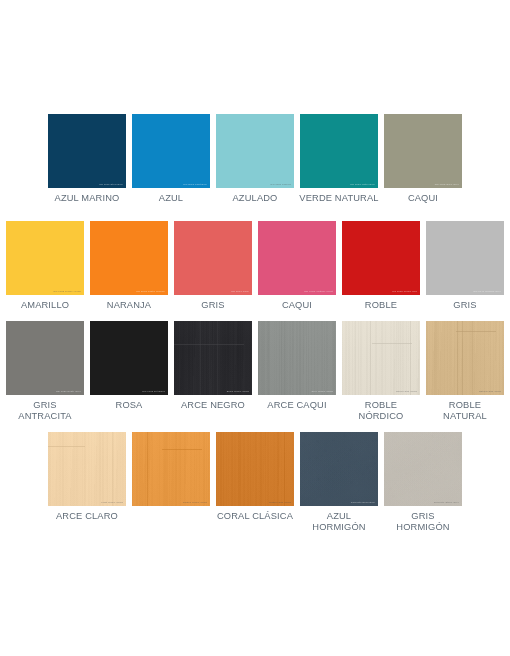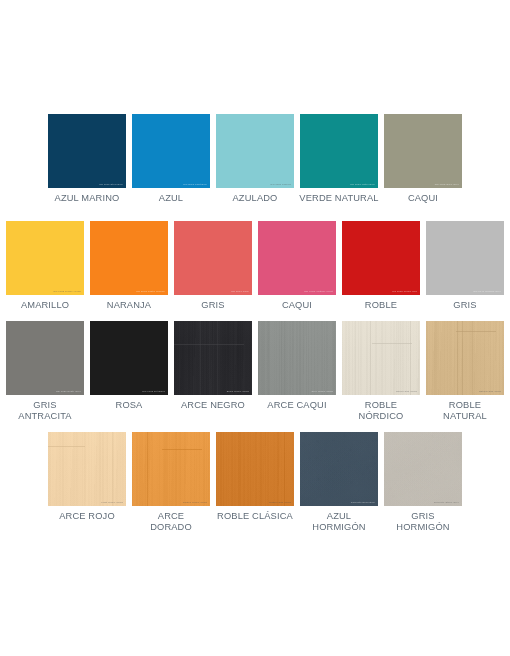--- a/index.html
+++ b/index.html
@@ -284,49 +284,47 @@
           <div class="chip-fill" style="background: rgb(243, 213, 171);"></div>
           <div class="tex-wood">
             <div class="grain-lines" style="background: linear-gradient(90deg, rgba(213, 183, 141, 0.3) 0%, rgba(213, 183, 141, 0.3) 1.96%, rgba(0, 0, 0, 0) 1.96%, rgba(0, 0, 0, 0) 2.91%, rgba(213, 183, 141, 0.29) 2.91%, rgba(213, 183, 141, 0.29) 4.36%, rgba(0, 0, 0, 0) 4.36%, rgba(0, 0, 0, 0) 5.71%, rgba(213, 183, 141, 0.07) 5.71%, rgba(213, 183, 141, 0.07) 8.02%, rgba(0, 0, 0, 0) 8.02%, rgba(0, 0, 0, 0) 10.79%, rgba(213, 183, 141, 0.125) 10.79%, rgba(213, 183, 141, 0.125) 11.67%, rgba(0, 0, 0, 0) 11.67%, rgba(0, 0, 0, 0) 14.23%, rgba(213, 183, 141, 0.16) 14.23%, rgba(213, 183, 141, 0.16) 16.66%, rgba(0, 0, 0, 0) 16.66%, rgba(0, 0, 0, 0) 17.61%, rgba(213, 183, 141, 0.337) 17.61%, rgba(213, 183, 141, 0.337) 20.24%, rgba(0, 0, 0, 0) 20.24%, rgba(0, 0, 0, 0) 22.33%, rgba(213, 183, 141, 0.086) 22.33%, rgba(213, 183, 141, 0.086) 25.18%, rgba(0, 0, 0, 0) 25.18%, rgba(0, 0, 0, 0) 27.59%, rgba(213, 183, 141, 0.08) 27.59%, rgba(213, 183, 141, 0.08) 30.06%, rgba(0, 0, 0, 0) 30.06%, rgba(0, 0, 0, 0) 31.48%, rgba(213, 183, 141, 0.098) 31.48%, rgba(213, 183, 141, 0.098) 34.34%, rgba(0, 0, 0, 0) 34.34%, rgba(0, 0, 0, 0) 36.49%, rgba(213, 183, 141, 0.15) 36.49%, rgba(213, 183, 141, 0.15) 39.01%, rgba(0, 0, 0, 0) 39.01%, rgba(0, 0, 0, 0) 40.86%, rgba(213, 183, 141, 0.243) 40.86%, rgba(213, 183, 141, 0.243) 41.63%, rgba(0, 0, 0, 0) 41.63%, rgba(0, 0, 0, 0) 44.19%, rgba(213, 183, 141, 0.19) 44.19%, rgba(213, 183, 141, 0.19) 44.75%, rgba(0, 0, 0, 0) 44.75%, rgba(0, 0, 0, 0) 46.57%, rgba(213, 183, 141, 0.31) 46.57%, rgba(213, 183, 141, 0.31) 48.41%, rgba(0, 0, 0, 0) 48.41%, rgba(0, 0, 0, 0) 51.19%, rgba(213, 183, 141, 0.18) 51.19%, rgba(213, 183, 141, 0.18) 53.32%, rgba(0, 0, 0, 0) 53.32%, rgba(0, 0, 0, 0) 55.14%, rgba(213, 183, 141, 0.247) 55.14%, rgba(213, 183, 141, 0.247) 56.56%, rgba(0, 0, 0, 0) 56.56%, rgba(0, 0, 0, 0) 59.12%, rgba(213, 183, 141, 0.106) 59.12%, rgba(213, 183, 141, 0.106) 60.4%, rgba(0, 0, 0, 0) 60.4%, rgba(0, 0, 0, 0) 61.12%, rgba(213, 183, 141, 0.14) 61.12%, rgba(213, 183, 141, 0.14) 63.15%, rgba(0, 0, 0, 0) 63.15%, rgba(0, 0, 0, 0) 65.53%, rgba(213, 183, 141, 0.34) 65.53%, rgba(213, 183, 141, 0.34) 67.31%, rgba(0, 0, 0, 0) 67.31%, rgba(0, 0, 0, 0) 68.88%, rgba(213, 183, 141, 0.35) 68.88%, rgba(213, 183, 141, 0.35) 71.41%, rgba(0, 0, 0, 0) 71.41%, rgba(0, 0, 0, 0) 72.68%, rgba(213, 183, 141, 0.08) 72.68%, rgba(213, 183, 141, 0.08) 73.8%, rgba(0, 0, 0, 0) 73.8%, rgba(0, 0, 0, 0) 74.79%, rgba(213, 183, 141, 0.173) 74.79%, rgba(213, 183, 141, 0.173) 75.4%, rgba(0, 0, 0, 0) 75.4%, rgba(0, 0, 0, 0) 76.01%, rgba(213, 183, 141, 0.255) 76.01%, rgba(213, 183, 141, 0.255) 77.09%, rgba(0, 0, 0, 0) 77.09%, rgba(0, 0, 0, 0) 78.11%, rgba(213, 183, 141, 0.106) 78.11%, rgba(213, 183, 141, 0.106) 79.75%, rgba(0, 0, 0, 0) 79.75%, rgba(0, 0, 0, 0) 81.54%, rgba(213, 183, 141, 0.11) 81.54%, rgba(213, 183, 141, 0.11) 82.64%, rgba(0, 0, 0, 0) 82.64%, rgba(0, 0, 0, 0) 85.31%, rgba(213, 183, 141, 0.33) 85.31%, rgba(213, 183, 141, 0.33) 86.29%, rgba(0, 0, 0, 0) 86.29%, rgba(0, 0, 0, 0) 87.76%, rgba(213, 183, 141, 0.16) 87.76%, rgba(213, 183, 141, 0.16) 89.5%, rgba(0, 0, 0, 0) 89.5%, rgba(0, 0, 0, 0) 90.73%, rgba(213, 183, 141, 0.07) 90.73%, rgba(213, 183, 141, 0.07) 93.26%, rgba(0, 0, 0, 0) 93.26%, rgba(0, 0, 0, 0) 95.16%, rgba(213, 183, 141, 0.12) 95.16%, rgba(213, 183, 141, 0.12) 96.89%, rgba(0, 0, 0, 0) 96.89%, rgba(0, 0, 0, 0) 99.19%, rgba(213, 183, 141, 0.16) 99.19%, rgba(213, 183, 141, 0.16) 101.04%, rgba(0, 0, 0, 0) 101.04%, rgba(0, 0, 0, 0) 103.12%);"></div>
             <div class="grain-figure" style="background: linear-gradient(93deg, rgba(255, 227, 185, 0.082) 0%, rgba(0, 0, 0, 0) 12.18%, rgba(216, 186, 144, 0.184) 12.18%, rgba(0, 0, 0, 0) 31.04%, rgba(216, 186, 144, 0.318) 31.04%, rgba(0, 0, 0, 0) 50.29%, rgba(255, 227, 185, 0.25) 50.29%, rgba(0, 0, 0, 0) 60.15%, rgba(216, 186, 144, 0.24) 60.15%, rgba(0, 0, 0, 0) 75.12%, rgba(255, 227, 185, 0.12) 75.12%, rgba(0, 0, 0, 0) 86.03%, rgba(216, 186, 144, 0.243) 86.03%, rgba(0, 0, 0, 0) 101.46%);"></div>
             <div class="plank-seams" style="background: linear-gradient(90deg, rgba(0, 0, 0, 0) 0%, rgba(0, 0, 0, 0) 75.24%, rgba(206, 176, 134, 0.42) 75.54%, rgba(206, 176, 134, 0.42) 75.94%, rgba(0, 0, 0, 0) 76.34%, rgba(0, 0, 0, 0) 76.34%, rgba(0, 0, 0, 0) 81.88%, rgba(206, 176, 134, 0.42) 82.18%, rgba(206, 176, 134, 0.42) 82.58%, rgba(0, 0, 0, 0) 82.98%, rgba(0, 0, 0, 0) 82.98%, rgba(0, 0, 0, 0) 83.85%, rgba(206, 176, 134, 0.42) 84.15%, rgba(206, 176, 134, 0.42) 84.55%, rgba(0, 0, 0, 0) 84.95%, rgba(0, 0, 0, 0) 100%);"></div>
             <div style="position: absolute; left: 0%; right: 52%; top: 18.733%; height: 1px; background: rgba(204, 174, 132, 0.5);"></div>
             <div style="position: absolute; inset: 0px; background: linear-gradient(rgba(255, 227, 185, 0.18) 0%, rgba(0, 0, 0, 0) 40%, rgba(229, 199, 157, 0.16) 100%);"></div>
           </div>
           <span class="chip-code dark-code">Light Maple Wood</span>
         </div>
-        <div class="swatch-label">ARCE ROJO</div>
+        <div class="swatch-label">ARCE CLARO</div>
       </div>
       <div class="swatch-cell">
         <div class="swatch-chip" style="background-color: rgb(232, 154, 69);">
           <div class="chip-fill" style="background: rgb(232, 154, 69);"></div>
           <div class="tex-wood">
             <div class="grain-lines" style="background: linear-gradient(90deg, rgba(202, 124, 39, 0.216) 0%, rgba(202, 124, 39, 0.216) 1.3%, rgba(0, 0, 0, 0) 1.3%, rgba(0, 0, 0, 0) 2.45%, rgba(202, 124, 39, 0.176) 2.45%, rgba(202, 124, 39, 0.176) 3.19%, rgba(0, 0, 0, 0) 3.19%, rgba(0, 0, 0, 0) 4.72%, rgba(202, 124, 39, 0.224) 4.72%, rgba(202, 124, 39, 0.224) 7.23%, rgba(0, 0, 0, 0) 7.23%, rgba(0, 0, 0, 0) 8.87%, rgba(202, 124, 39, 0.208) 8.87%, rgba(202, 124, 39, 0.208) 10.93%, rgba(0, 0, 0, 0) 10.93%, rgba(0, 0, 0, 0) 12.03%, rgba(202, 124, 39, 0.2) 12.03%, rgba(202, 124, 39, 0.2) 13.7%, rgba(0, 0, 0, 0) 13.7%, rgba(0, 0, 0, 0) 16.04%, rgba(202, 124, 39, 0.23) 16.04%, rgba(202, 124, 39, 0.23) 18.58%, rgba(0, 0, 0, 0) 18.58%, rgba(0, 0, 0, 0) 21.06%, rgba(202, 124, 39, 0.153) 21.06%, rgba(202, 124, 39, 0.153) 22.85%, rgba(0, 0, 0, 0) 22.85%, rgba(0, 0, 0, 0) 24.43%, rgba(202, 124, 39, 0.224) 24.43%, rgba(202, 124, 39, 0.224) 26.79%, rgba(0, 0, 0, 0) 26.79%, rgba(0, 0, 0, 0) 28.97%, rgba(202, 124, 39, 0.263) 28.97%, rgba(202, 124, 39, 0.263) 29.54%, rgba(0, 0, 0, 0) 29.54%, rgba(0, 0, 0, 0) 32.14%, rgba(202, 124, 39, 0.082) 32.14%, rgba(202, 124, 39, 0.082) 33.67%, rgba(0, 0, 0, 0) 33.67%, rgba(0, 0, 0, 0) 34.63%, rgba(202, 124, 39, 0.2) 34.63%, rgba(202, 124, 39, 0.2) 36.5%, rgba(0, 0, 0, 0) 36.5%, rgba(0, 0, 0, 0) 39.26%, rgba(202, 124, 39, 0.25) 39.26%, rgba(202, 124, 39, 0.25) 40.39%, rgba(0, 0, 0, 0) 40.39%, rgba(0, 0, 0, 0) 41.66%, rgba(202, 124, 39, 0.33) 41.66%, rgba(202, 124, 39, 0.33) 44.43%, rgba(0, 0, 0, 0) 44.43%, rgba(0, 0, 0, 0) 45.09%, rgba(202, 124, 39, 0.35) 45.09%, rgba(202, 124, 39, 0.35) 46.44%, rgba(0, 0, 0, 0) 46.44%, rgba(0, 0, 0, 0) 47.39%, rgba(202, 124, 39, 0.24) 47.39%, rgba(202, 124, 39, 0.24) 48.19%, rgba(0, 0, 0, 0) 48.19%, rgba(0, 0, 0, 0) 50.63%, rgba(202, 124, 39, 0.118) 50.63%, rgba(202, 124, 39, 0.118) 53.52%, rgba(0, 0, 0, 0) 53.52%, rgba(0, 0, 0, 0) 55.65%, rgba(202, 124, 39, 0.298) 55.65%, rgba(202, 124, 39, 0.298) 57.6%, rgba(0, 0, 0, 0) 57.6%, rgba(0, 0, 0, 0) 58.59%, rgba(202, 124, 39, 0.063) 58.59%, rgba(202, 124, 39, 0.063) 59.91%, rgba(0, 0, 0, 0) 59.91%, rgba(0, 0, 0, 0) 60.59%, rgba(202, 124, 39, 0.22) 60.59%, rgba(202, 124, 39, 0.22) 63.07%, rgba(0, 0, 0, 0) 63.07%, rgba(0, 0, 0, 0) 64.07%, rgba(202, 124, 39, 0.137) 64.07%, rgba(202, 124, 39, 0.137) 64.68%, rgba(0, 0, 0, 0) 64.68%, rgba(0, 0, 0, 0) 66.94%, rgba(202, 124, 39, 0.224) 66.94%, rgba(202, 124, 39, 0.224) 69.42%, rgba(0, 0, 0, 0) 69.42%, rgba(0, 0, 0, 0) 70.43%, rgba(202, 124, 39, 0.09) 70.43%, rgba(202, 124, 39, 0.09) 72.4%, rgba(0, 0, 0, 0) 72.4%, rgba(0, 0, 0, 0) 74.38%, rgba(202, 124, 39, 0.16) 74.38%, rgba(202, 124, 39, 0.16) 76.39%, rgba(0, 0, 0, 0) 76.39%, rgba(0, 0, 0, 0) 77.81%, rgba(202, 124, 39, 0.067) 77.81%, rgba(202, 124, 39, 0.067) 78.33%, rgba(0, 0, 0, 0) 78.33%, rgba(0, 0, 0, 0) 79.05%, rgba(202, 124, 39, 0.21) 79.05%, rgba(202, 124, 39, 0.21) 81.12%, rgba(0, 0, 0, 0) 81.12%, rgba(0, 0, 0, 0) 82.54%, rgba(202, 124, 39, 0.114) 82.54%, rgba(202, 124, 39, 0.114) 83.53%, rgba(0, 0, 0, 0) 83.53%, rgba(0, 0, 0, 0) 85.97%, rgba(202, 124, 39, 0.227) 85.97%, rgba(202, 124, 39, 0.227) 87.44%, rgba(0, 0, 0, 0) 87.44%, rgba(0, 0, 0, 0) 89.38%, rgba(202, 124, 39, 0.275) 89.38%, rgba(202, 124, 39, 0.275) 90.16%, rgba(0, 0, 0, 0) 90.16%, rgba(0, 0, 0, 0) 91.6%, rgba(202, 124, 39, 0.314) 91.6%, rgba(202, 124, 39, 0.314) 93.37%, rgba(0, 0, 0, 0) 93.37%, rgba(0, 0, 0, 0) 95.01%, rgba(202, 124, 39, 0.184) 95.01%, rgba(202, 124, 39, 0.184) 96.55%, rgba(0, 0, 0, 0) 96.55%, rgba(0, 0, 0, 0) 97.35%, rgba(202, 124, 39, 0.26) 97.35%, rgba(202, 124, 39, 0.26) 99.03%, rgba(0, 0, 0, 0) 99.03%, rgba(0, 0, 0, 0) 100.69%);"></div>
             <div class="grain-figure" style="background: linear-gradient(93deg, rgba(246, 168, 83, 0.365) 0%, rgba(0, 0, 0, 0) 17.3%, rgba(205, 127, 42, 0.216) 17.3%, rgba(0, 0, 0, 0) 24.38%, rgba(246, 168, 83, 0.33) 24.38%, rgba(0, 0, 0, 0) 43.6%, rgba(246, 168, 83, 0.133) 43.6%, rgba(0, 0, 0, 0) 51.39%, rgba(205, 127, 42, 0.15) 51.39%, rgba(0, 0, 0, 0) 68.64%, rgba(246, 168, 83, 0.314) 68.64%, rgba(0, 0, 0, 0) 82.78%, rgba(246, 168, 83, 0.12) 82.78%, rgba(0, 0, 0, 0) 102.78%);"></div>
             <div class="plank-seams" style="background: linear-gradient(90deg, rgba(0, 0, 0, 0) 0%, rgba(0, 0, 0, 0) 19.22%, rgba(195, 117, 32, 0.42) 19.52%, rgba(195, 117, 32, 0.42) 19.92%, rgba(0, 0, 0, 0) 20.32%, rgba(0, 0, 0, 0) 20.32%, rgba(0, 0, 0, 0) 67.4%, rgba(195, 117, 32, 0.42) 67.7%, rgba(195, 117, 32, 0.42) 68.1%, rgba(0, 0, 0, 0) 68.5%, rgba(0, 0, 0, 0) 100%);"></div>
             <div style="position: absolute; left: 38%; right: 10%; top: 23.1225%; height: 1px; background: rgba(193, 115, 30, 0.5);"></div>
             <div style="position: absolute; inset: 0px; background: linear-gradient(rgba(246, 168, 83, 0.18) 0%, rgba(0, 0, 0, 0) 40%, rgba(218, 140, 55, 0.16) 100%);"></div>
           </div>
           <span class="chip-code dark-code">Golden Maple Wood</span>
         </div>
-        <div class="swatch-label">ARCE
-DORADO</div>
       </div>
       <div class="swatch-cell">
         <div class="swatch-chip" style="background-color: rgb(208, 124, 44);">
           <div class="chip-fill" style="background: rgb(208, 124, 44);"></div>
           <div class="tex-wood">
             <div class="grain-lines" style="background: linear-gradient(90deg, rgba(178, 94, 14, 0.196) 0%, rgba(178, 94, 14, 0.196) 0.84%, rgba(0, 0, 0, 0) 0.84%, rgba(0, 0, 0, 0) 1.93%, rgba(178, 94, 14, 0.09) 1.93%, rgba(178, 94, 14, 0.09) 4.13%, rgba(0, 0, 0, 0) 4.13%, rgba(0, 0, 0, 0) 5.52%, rgba(178, 94, 14, 0.333) 5.52%, rgba(178, 94, 14, 0.333) 7.68%, rgba(0, 0, 0, 0) 7.68%, rgba(0, 0, 0, 0) 8.75%, rgba(178, 94, 14, 0.35) 8.75%, rgba(178, 94, 14, 0.35) 10.59%, rgba(0, 0, 0, 0) 10.59%, rgba(0, 0, 0, 0) 12.45%, rgba(178, 94, 14, 0.133) 12.45%, rgba(178, 94, 14, 0.133) 14.38%, rgba(0, 0, 0, 0) 14.38%, rgba(0, 0, 0, 0) 15.03%, rgba(178, 94, 14, 0.1) 15.03%, rgba(178, 94, 14, 0.1) 16.08%, rgba(0, 0, 0, 0) 16.08%, rgba(0, 0, 0, 0) 17.49%, rgba(178, 94, 14, 0.067) 17.49%, rgba(178, 94, 14, 0.067) 18.05%, rgba(0, 0, 0, 0) 18.05%, rgba(0, 0, 0, 0) 19.66%, rgba(178, 94, 14, 0.263) 19.66%, rgba(178, 94, 14, 0.263) 22.04%, rgba(0, 0, 0, 0) 22.04%, rgba(0, 0, 0, 0) 23.35%, rgba(178, 94, 14, 0.137) 23.35%, rgba(178, 94, 14, 0.137) 25.78%, rgba(0, 0, 0, 0) 25.78%, rgba(0, 0, 0, 0) 27.67%, rgba(178, 94, 14, 0.314) 27.67%, rgba(178, 94, 14, 0.314) 30.16%, rgba(0, 0, 0, 0) 30.16%, rgba(0, 0, 0, 0) 31.3%, rgba(178, 94, 14, 0.325) 31.3%, rgba(178, 94, 14, 0.325) 32.59%, rgba(0, 0, 0, 0) 32.59%, rgba(0, 0, 0, 0) 34.63%, rgba(178, 94, 14, 0.24) 34.63%, rgba(178, 94, 14, 0.24) 37.42%, rgba(0, 0, 0, 0) 37.42%, rgba(0, 0, 0, 0) 39.25%, rgba(178, 94, 14, 0.165) 39.25%, rgba(178, 94, 14, 0.165) 42.14%, rgba(0, 0, 0, 0) 42.14%, rgba(0, 0, 0, 0) 43.24%, rgba(178, 94, 14, 0.2) 43.24%, rgba(178, 94, 14, 0.2) 45.44%, rgba(0, 0, 0, 0) 45.44%, rgba(0, 0, 0, 0) 47.3%, rgba(178, 94, 14, 0.06) 47.3%, rgba(178, 94, 14, 0.06) 48.66%, rgba(0, 0, 0, 0) 48.66%, rgba(0, 0, 0, 0) 50.15%, rgba(178, 94, 14, 0.243) 50.15%, rgba(178, 94, 14, 0.243) 52.4%, rgba(0, 0, 0, 0) 52.4%, rgba(0, 0, 0, 0) 54.58%, rgba(178, 94, 14, 0.09) 54.58%, rgba(178, 94, 14, 0.09) 56.13%, rgba(0, 0, 0, 0) 56.13%, rgba(0, 0, 0, 0) 56.79%, rgba(178, 94, 14, 0.29) 56.79%, rgba(178, 94, 14, 0.29) 59.24%, rgba(0, 0, 0, 0) 59.24%, rgba(0, 0, 0, 0) 59.85%, rgba(178, 94, 14, 0.11) 59.85%, rgba(178, 94, 14, 0.11) 61.11%, rgba(0, 0, 0, 0) 61.11%, rgba(0, 0, 0, 0) 62.79%, rgba(178, 94, 14, 0.31) 62.79%, rgba(178, 94, 14, 0.31) 63.82%, rgba(0, 0, 0, 0) 63.82%, rgba(0, 0, 0, 0) 65.96%, rgba(178, 94, 14, 0.243) 65.96%, rgba(178, 94, 14, 0.243) 67.97%, rgba(0, 0, 0, 0) 67.97%, rgba(0, 0, 0, 0) 69.59%, rgba(178, 94, 14, 0.055) 69.59%, rgba(178, 94, 14, 0.055) 71.54%, rgba(0, 0, 0, 0) 71.54%, rgba(0, 0, 0, 0) 73.66%, rgba(178, 94, 14, 0.106) 73.66%, rgba(178, 94, 14, 0.106) 75.74%, rgba(0, 0, 0, 0) 75.74%, rgba(0, 0, 0, 0) 78.05%, rgba(178, 94, 14, 0.31) 78.05%, rgba(178, 94, 14, 0.31) 80.48%, rgba(0, 0, 0, 0) 80.48%, rgba(0, 0, 0, 0) 82.81%, rgba(178, 94, 14, 0.19) 82.81%, rgba(178, 94, 14, 0.19) 84.75%, rgba(0, 0, 0, 0) 84.75%, rgba(0, 0, 0, 0) 86.98%, rgba(178, 94, 14, 0.337) 86.98%, rgba(178, 94, 14, 0.337) 87.96%, rgba(0, 0, 0, 0) 87.96%, rgba(0, 0, 0, 0) 89.53%, rgba(178, 94, 14, 0.05) 89.53%, rgba(178, 94, 14, 0.05) 91.66%, rgba(0, 0, 0, 0) 91.66%, rgba(0, 0, 0, 0) 93.37%, rgba(178, 94, 14, 0.286) 93.37%, rgba(178, 94, 14, 0.286) 94.1%, rgba(0, 0, 0, 0) 94.1%, rgba(0, 0, 0, 0) 95.87%, rgba(178, 94, 14, 0.192) 95.87%, rgba(178, 94, 14, 0.192) 96.69%, rgba(0, 0, 0, 0) 96.69%, rgba(0, 0, 0, 0) 97.45%, rgba(178, 94, 14, 0.114) 97.45%, rgba(178, 94, 14, 0.114) 98.09%, rgba(0, 0, 0, 0) 98.09%, rgba(0, 0, 0, 0) 100.45%);"></div>
             <div class="grain-figure" style="background: linear-gradient(93deg, rgba(222, 138, 58, 0.235) 0%, rgba(0, 0, 0, 0) 18.45%, rgba(222, 138, 58, 0.11) 18.45%, rgba(0, 0, 0, 0) 33.35%, rgba(222, 138, 58, 0.15) 33.35%, rgba(0, 0, 0, 0) 49.57%, rgba(222, 138, 58, 0.247) 49.57%, rgba(0, 0, 0, 0) 61.32%, rgba(222, 138, 58, 0.294) 61.32%, rgba(0, 0, 0, 0) 79.82%, rgba(222, 138, 58, 0.365) 79.82%, rgba(0, 0, 0, 0) 101.35%);"></div>
             <div class="plank-seams" style="background: linear-gradient(90deg, rgba(0, 0, 0, 0) 0%, rgba(0, 0, 0, 0) 28.86%, rgba(171, 87, 7, 0.42) 29.16%, rgba(171, 87, 7, 0.42) 29.56%, rgba(0, 0, 0, 0) 29.96%, rgba(0, 0, 0, 0) 29.96%, rgba(0, 0, 0, 0) 86.89%, rgba(171, 87, 7, 0.42) 87.19%, rgba(171, 87, 7, 0.42) 87.59%, rgba(0, 0, 0, 0) 87.99%, rgba(0, 0, 0, 0) 100%);"></div>
             <div style="position: absolute; inset: 0px; background: linear-gradient(rgba(222, 138, 58, 0.18) 0%, rgba(0, 0, 0, 0) 40%, rgba(194, 110, 30, 0.16) 100%);"></div>
           </div>
           <span class="chip-code dark-code">Classic Oak Wood</span>
         </div>
-        <div class="swatch-label">ROBLE CLÁSICA</div>
+        <div class="swatch-label">CORAL CLÁSICA</div>
       </div>
       <div class="swatch-cell">
         <div class="swatch-chip" style="background-color: rgb(65, 82, 97);">
           <div class="chip-fill" style="background: rgb(65, 82, 97);"></div>
           <div class="tex-concrete">
             <div class="mottle" style="background: radial-gradient(circle at 28.1% 78.7%, rgba(83, 100, 115, 0.153) 0%, rgba(0, 0, 0, 0) 29.3%), radial-gradient(circle at 5.8% 41.6%, rgba(52, 69, 84, 0.118) 0%, rgba(0, 0, 0, 0) 30.9%), radial-gradient(circle at 45% 61.3%, rgba(52, 69, 84, 0.1) 0%, rgba(0, 0, 0, 0) 21.4%), radial-gradient(circle at 28% 53.5%, rgba(83, 100, 115, 0.08) 0%, rgba(0, 0, 0, 0) 18.6%), radial-gradient(circle at 30.2% 79.7%, rgba(52, 69, 84, 0.137) 0%, rgba(0, 0, 0, 0) 38.6%), radial-gradient(circle at 45.6% 100%, rgba(83, 100, 115, 0.15) 0%, rgba(0, 0, 0, 0) 15%), radial-gradient(circle at 48.7% 10.6%, rgba(52, 69, 84, 0.25) 0%, rgba(0, 0, 0, 0) 31.2%), radial-gradient(circle at 4.2% 21.1%, rgba(83, 100, 115, 0.125) 0%, rgba(0, 0, 0, 0) 26.9%), radial-gradient(circle at 13.6% 91.4%, rgba(52, 69, 84, 0.25) 0%, rgba(0, 0, 0, 0) 14.7%), radial-gradient(circle at 79.7% 14.7%, rgba(52, 69, 84, 0.157) 0%, rgba(0, 0, 0, 0) 46.6%), radial-gradient(circle at -4.1% 67.5%, rgba(83, 100, 115, 0.106) 0%, rgba(0, 0, 0, 0) 45.3%), radial-gradient(circle at 64.7% 70%, rgba(83, 100, 115, 0.192) 0%, rgba(0, 0, 0, 0) 27.1%), radial-gradient(circle at 67.7% 48.7%, rgba(52, 69, 84, 0.08) 0%, rgba(0, 0, 0, 0) 36.3%), radial-gradient(circle at 70.7% 30.2%, rgba(83, 100, 115, 0.235) 0%, rgba(0, 0, 0, 0) 34.4%), radial-gradient(circle at 2.4% 56.4%, rgba(83, 100, 115, 0.192) 0%, rgba(0, 0, 0, 0) 29.8%), radial-gradient(circle at 57.6% 37.8%, rgba(52, 69, 84, 0.09) 0%, rgba(0, 0, 0, 0) 15.9%);"></div>
             <div class="speckle" style="background: radial-gradient(circle at 23.5% 63.5%, rgba(43, 60, 75, 0.29) 0%, rgba(0, 0, 0, 0) 2.76%), radial-gradient(circle at 34.5% 88%, rgba(92, 109, 124, 0.137) 0%, rgba(0, 0, 0, 0) 1.75%), radial-gradient(circle at 32.7% 25.8%, rgba(43, 60, 75, 0.196) 0%, rgba(0, 0, 0, 0) 2.08%), radial-gradient(circle at 22% 3.9%, rgba(92, 109, 124, 0.086) 0%, rgba(0, 0, 0, 0) 2.13%), radial-gradient(circle at 94.3% 34.6%, rgba(43, 60, 75, 0.26) 0%, rgba(0, 0, 0, 0) 2.25%), radial-gradient(circle at 91% 48.9%, rgba(92, 109, 124, 0.337) 0%, rgba(0, 0, 0, 0) 2.68%), radial-gradient(circle at 27.1% 38.7%, rgba(43, 60, 75, 0.15) 0%, rgba(0, 0, 0, 0) 1.31%), radial-gradient(circle at 64.9% 24.2%, rgba(43, 60, 75, 0.357) 0%, rgba(0, 0, 0, 0) 2.12%), radial-gradient(circle at 97.5% 10.9%, rgba(43, 60, 75, 0.35) 0%, rgba(0, 0, 0, 0) 1.81%), radial-gradient(circle at 48.4% 39.3%, rgba(43, 60, 75, 0.325) 0%, rgba(0, 0, 0, 0) 1.84%), radial-gradient(circle at 66.5% 67.9%, rgba(43, 60, 75, 0.118) 0%, rgba(0, 0, 0, 0) 2.76%), radial-gradient(circle at 13.1% 97.1%, rgba(92, 109, 124, 0.094) 0%, rgba(0, 0, 0, 0) 0.8%), radial-gradient(circle at 98.2% 49%, rgba(43, 60, 75, 0.298) 0%, rgba(0, 0, 0, 0) 1.13%), radial-gradient(circle at 31.8% 61.7%, rgba(43, 60, 75, 0.33) 0%, rgba(0, 0, 0, 0) 1.37%), radial-gradient(circle at 56.5% 3.1%, rgba(43, 60, 75, 0.192) 0%, rgba(0, 0, 0, 0) 1.41%), radial-gradient(circle at 11.9% 35.7%, rgba(43, 60, 75, 0.173) 0%, rgba(0, 0, 0, 0) 1.59%), radial-gradient(circle at 96.8% 25.9%, rgba(92, 109, 124, 0.318) 0%, rgba(0, 0, 0, 0) 1.53%), radial-gradient(circle at 92.9% 11.9%, rgba(43, 60, 75, 0.263) 0%, rgba(0, 0, 0, 0) 1.37%), radial-gradient(circle at 26.8% 85.2%, rgba(43, 60, 75, 0.243) 0%, rgba(0, 0, 0, 0) 1.19%), radial-gradient(circle at 56.9% 5%, rgba(43, 60, 75, 0.314) 0%, rgba(0, 0, 0, 0) 2.06%), radial-gradient(circle at 12.1% 16.5%, rgba(43, 60, 75, 0.345) 0%, rgba(0, 0, 0, 0) 1.12%), radial-gradient(circle at 95.7% 42.8%, rgba(43, 60, 75, 0.2) 0%, rgba(0, 0, 0, 0) 1.87%), radial-gradient(circle at 53.8% 85.8%, rgba(92, 109, 124, 0.082) 0%, rgba(0, 0, 0, 0) 2.58%), radial-gradient(circle at 25.5% 90.5%, rgba(92, 109, 124, 0.282) 0%, rgba(0, 0, 0, 0) 1.92%), radial-gradient(circle at 60.8% 67.7%, rgba(92, 109, 124, 0.09) 0%, rgba(0, 0, 0, 0) 1.31%), radial-gradient(circle at 7.5% 86%, rgba(92, 109, 124, 0.37) 0%, rgba(0, 0, 0, 0) 1.51%), radial-gradient(circle at 64.6% 29.1%, rgba(92, 109, 124, 0.11) 0%, rgba(0, 0, 0, 0) 2.13%), radial-gradient(circle at 34% 99.1%, rgba(92, 109, 124, 0.196) 0%, rgba(0, 0, 0, 0) 2.07%), radial-gradient(circle at 4.2% 18.3%, rgba(43, 60, 75, 0.192) 0%, rgba(0, 0, 0, 0) 2.74%), radial-gradient(circle at 89.9% 54.5%, rgba(43, 60, 75, 0.33) 0%, rgba(0, 0, 0, 0) 1.45%), radial-gradient(circle at 65.2% 12.1%, rgba(92, 109, 124, 0.082) 0%, rgba(0, 0, 0, 0) 2.21%), radial-gradient(circle at 22.7% 12.7%, rgba(43, 60, 75, 0.192) 0%, rgba(0, 0, 0, 0) 2.07%), radial-gradient(circle at 27.8% 32%, rgba(43, 60, 75, 0.353) 0%, rgba(0, 0, 0, 0) 1.58%), radial-gradient(circle at 86.6% 48.4%, rgba(43, 60, 75, 0.133) 0%, rgba(0, 0, 0, 0) 2.43%), radial-gradient(circle at 62.7% 47%, rgba(43, 60, 75, 0.333) 0%, rgba(0, 0, 0, 0) 1.67%), radial-gradient(circle at 10.7% 64.9%, rgba(92, 109, 124, 0.125) 0%, rgba(0, 0, 0, 0) 1.92%), radial-gradient(circle at 20.9% 35.4%, rgba(43, 60, 75, 0.263) 0%, rgba(0, 0, 0, 0) 2.19%), radial-gradient(circle at 41.6% 74.8%, rgba(43, 60, 75, 0.14) 0%, rgba(0, 0, 0, 0) 0.86%), radial-gradient(circle at 89.3% 38.9%, rgba(92, 109, 124, 0.37) 0%, rgba(0, 0, 0, 0) 2.18%), radial-gradient(circle at 43.2% 10.4%, rgba(43, 60, 75, 0.086) 0%, rgba(0, 0, 0, 0) 2.39%), radial-gradient(circle at 80.8% 55.9%, rgba(43, 60, 75, 0.224) 0%, rgba(0, 0, 0, 0) 2.33%), radial-gradient(circle at 1.8% 63.6%, rgba(92, 109, 124, 0.22) 0%, rgba(0, 0, 0, 0) 1.77%), radial-gradient(circle at 69.4% 14.1%, rgba(92, 109, 124, 0.247) 0%, rgba(0, 0, 0, 0) 2.56%), radial-gradient(circle at 42% 11%, rgba(43, 60, 75, 0.263) 0%, rgba(0, 0, 0, 0) 1.66%), radial-gradient(circle at 6.7% 5.4%, rgba(43, 60, 75, 0.243) 0%, rgba(0, 0, 0, 0) 1.93%), radial-gradient(circle at 73% 69.5%, rgba(92, 109, 124, 0.26) 0%, rgba(0, 0, 0, 0) 2.67%);"></div>
             <div style="position: absolute; inset: 0px; background: linear-gradient(160deg, rgba(77, 94, 109, 0.2) 0%, rgba(0, 0, 0, 0) 45%, rgba(55, 72, 87, 0.18) 100%);"></div>
           </div>
           <span class="chip-code light-code">Concrete Deep Blue</span>

